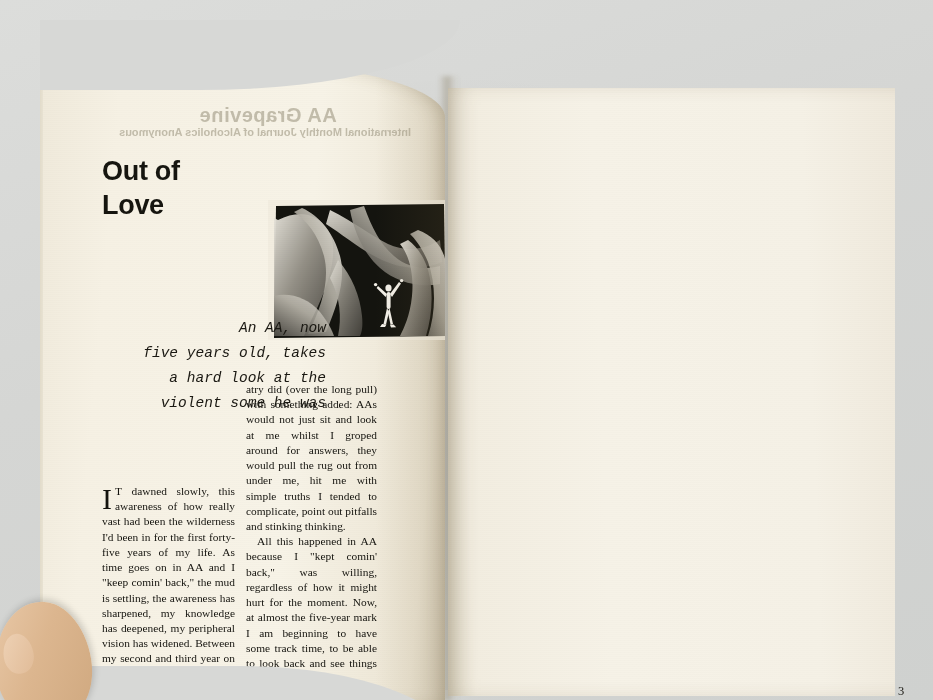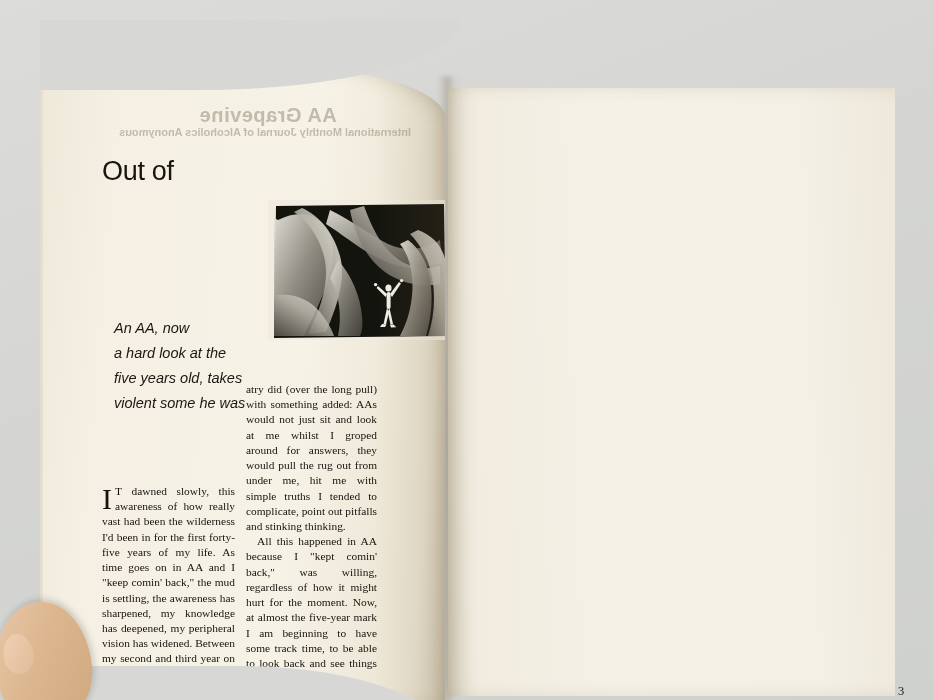--- a/index.html
+++ b/index.html
@@ -62,30 +62,30 @@
 
   
   .showthru{position:absolute;text-align:center;color:#b9b3a0;
     font-family:"Liberation Sans", sans-serif;transform:scaleX(-1);
     -webkit-font-smoothing:none;filter:blur(.4px);opacity:.85;}
   .showthru-1{left:78px;top:44px;width:300px;font-size:20px;font-weight:700;letter-spacing:.5px;}
   .showthru-2{left:60px;top:66px;width:330px;font-size:11px;font-weight:700;}
 
   .headline{position:absolute;left:62px;top:94px;width:175px;
     font-family:"Liberation Sans", sans-serif;
-    font-weight:400;font-size:27px;line-height:1.26;color:#16150f;
+    font-weight:700;font-size:27px;line-height:1.26;color:#16150f;
     letter-spacing:-0.3px;}
 
   .illus{position:absolute;left:228px;top:140px;width:180px;height:140px;
     overflow:hidden;}
   .illus svg{display:block;}
 
-  .deck{position:absolute;left:74px;top:256px;width:186px;
-    font-family:Liberation Sans, sans-serif;font-style:italic;
-    font-size:14.5px;line-height:1.72;color:#1a1812;text-align:left;}
+  .deck{position:absolute;left:100px;top:256px;width:186px;
+    font-family:Liberation Mono, monospace;font-style:italic;
+    font-size:14.5px;line-height:1.72;color:#1a1812;text-align:right;}
   .deck div{white-space:nowrap;}
   .col{position:absolute;text-align:justify;color:#14130e;
     font-family:"Liberation Serif", serif;
     font-size:11.4px;line-height:1.335;hyphens:none;}
   .col p{margin:0;text-indent:11px;}
   .col p.first{text-indent:0;}
   .col p + p{margin-top:0;}
 
   
   .dropcap{float:left;font-size:30px;line-height:25px;padding:2px 3px 0 0;
@@ -120,20 +120,21 @@
     <div class="gutter"></div>
 
     <div class="page page-left">
       <div class="page-left-inner">
 
         <div class="showthru showthru-1">AA Grapevine</div>
         <div class="showthru showthru-2">International Monthly Journal of Alcoholics Anonymous</div>
 
         <div class="headline">
           <div>Out of</div>
+          <div>Love</div>
         </div>
 
         <div class="illus">
           <svg width="180" height="140" viewBox="0 0 180 140">
             <defs>
               <linearGradient id="bark" x1="0" y1="0" x2="1" y2="1">
                 <stop offset="0%" stop-color="#e9e6dd"></stop>
                 <stop offset="45%" stop-color="#9a968c"></stop>
                 <stop offset="100%" stop-color="#4d4a44"></stop>
               </linearGradient>
@@ -163,22 +164,22 @@
               <path d="M119,94 L110,86 L108.6,88 L117.6,97 Z"></path>
               <path d="M122,94 L131,82 L133,83.6 L124,97 Z"></path>
               <circle cx="107.6" cy="84.6" r="1.7"></circle>
               <circle cx="133.6" cy="80.6" r="1.7"></circle>
             </g>
           </svg>
         </div>
 
         <div class="deck">
           <div>An AA, now</div>
+          <div>five years old, takes</div>
           <div>a hard look at the</div>
-          <div>five years old, takes</div>
           <div>violent some he was</div>
         </div>
 
         <div class="col lp-col1">
           <p class="first"><span class="dropcap">I</span><span><span class="smallcaps">T</span> dawned slowly, this awareness of how really vast had been the wilderness I'd been in for the first forty-five years of my life. As time goes on in AA and I "keep comin' back," the mud is settling, the awareness has sharpened, my knowledge has deepened, my peripheral vision has widened. Between my second and third year on the program full reality began to set in and it nearly flipped me. I still don't know whether psychiatry helped, but I went, until I realized that for me AA did the same thing psychi-</span></p>
         </div>
 
         <div class="col lp-col2">
           <p class="first">atry did (over the long pull) with something added: AAs would not just sit and look at me whilst I groped around for answers, they would pull the rug out from under me, hit me with simple truths I tended to complicate, point out pitfalls and stinking thinking.</p>
           <p>All this happened in AA because I "kept comin' back," was willing, regardless of how it might hurt for the moment. Now, at almost the five-year mark I am beginning to have some track time, to be able to look back and see things in perspective.</p>

